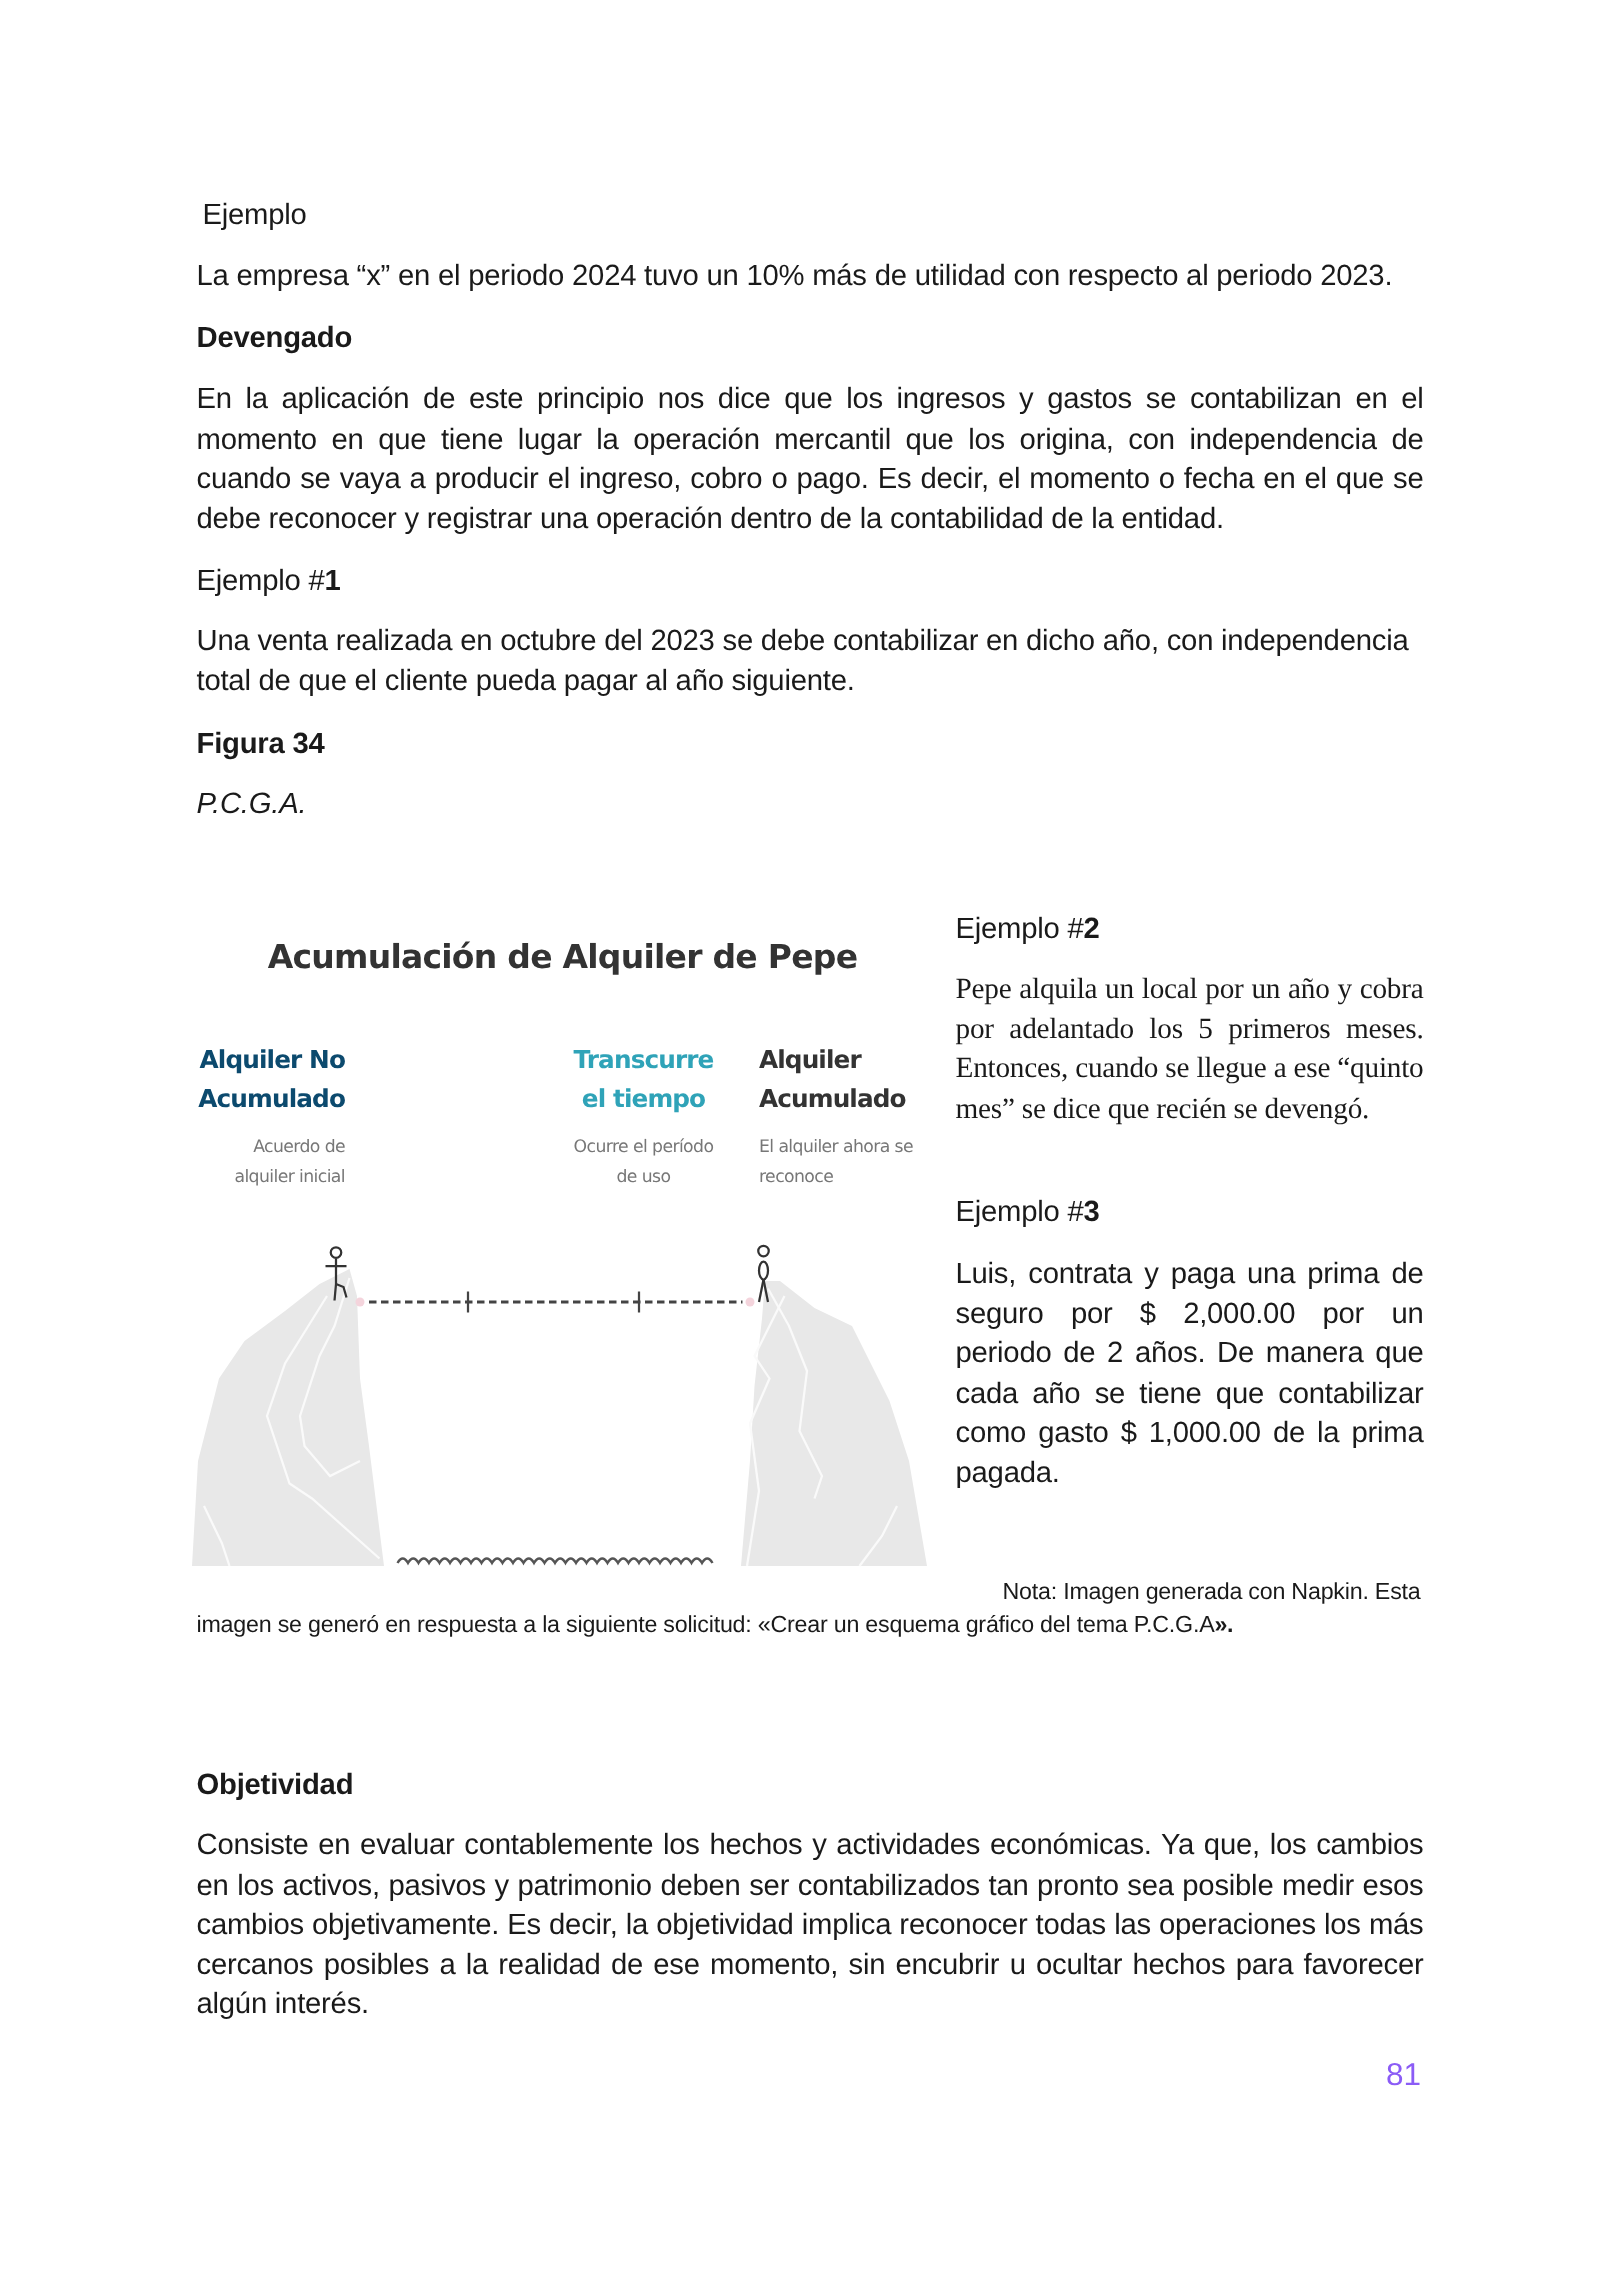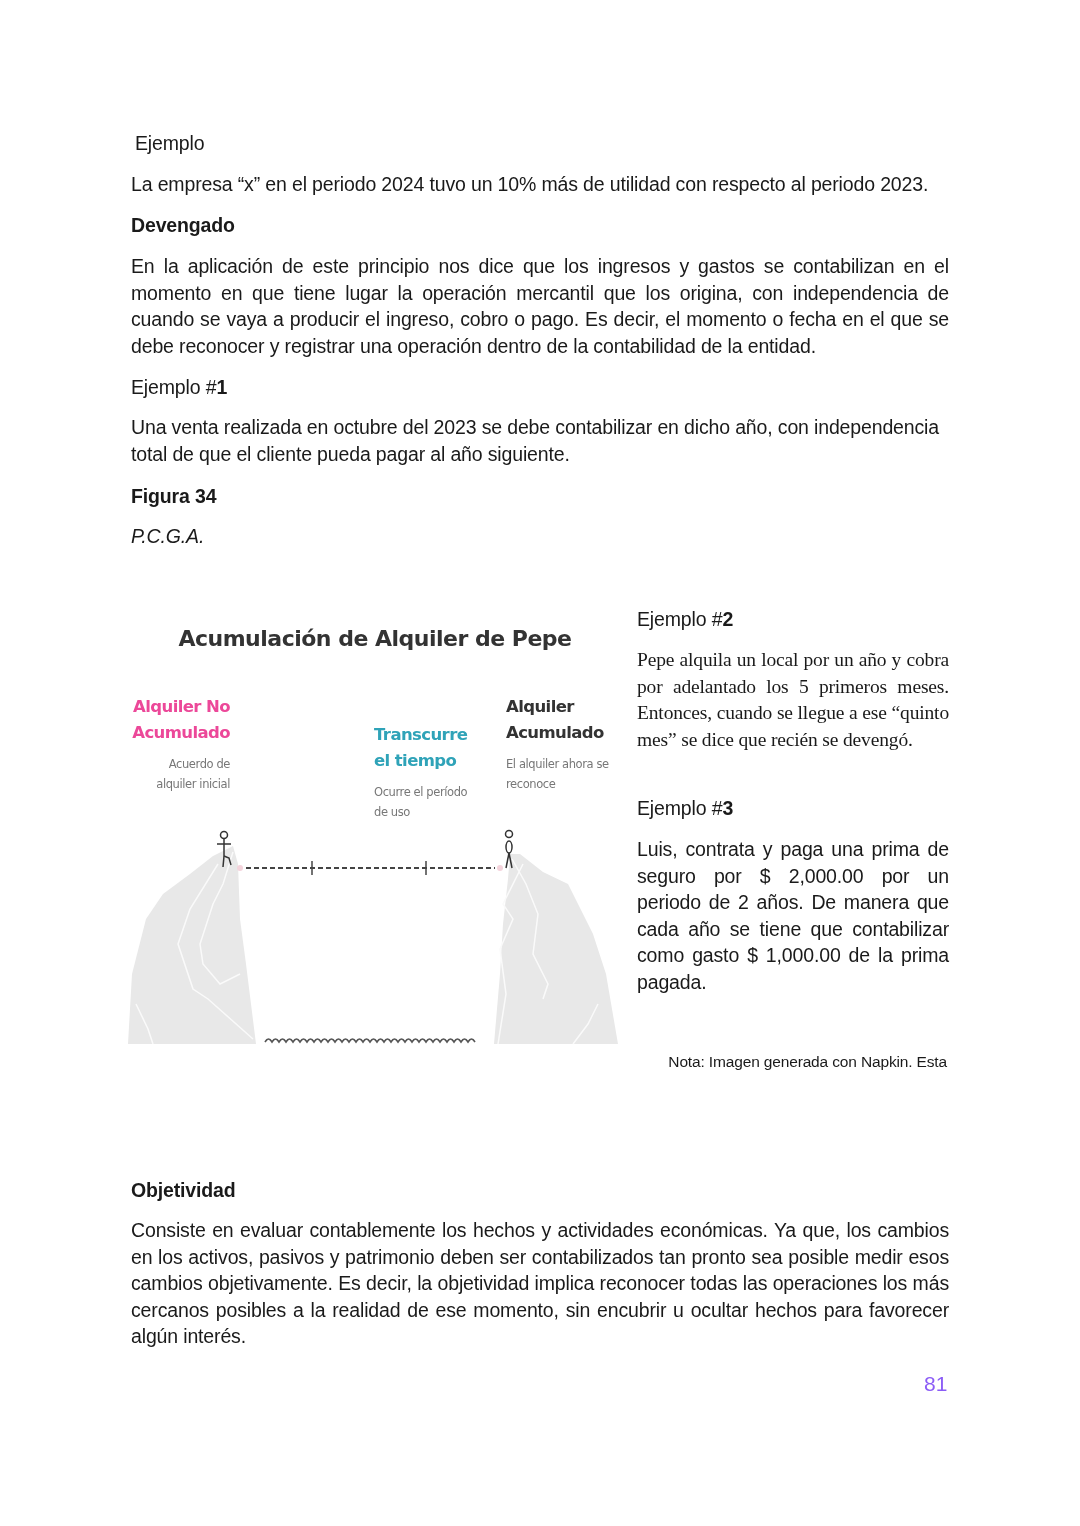--- a/index.html
+++ b/index.html
@@ -34,21 +34,21 @@
     .stage-title {
       font-family: "DejaVu Sans", sans-serif; font-weight: bold; font-size: 16.5px;
       line-height: 26px; letter-spacing: -0.6px;
     }
     .stage-desc {
       margin-top: 8px; font-family: "DejaVu Sans", sans-serif; font-size: 11.5px;
       line-height: 20px; color: #777; letter-spacing: -0.4px;
     }
     #stage-0 { left: 0; width: 102px; text-align: right; }
     #stage-1 { left: 132px; width: 104px; text-align: center; }
-    #stage-2 { left: 246px; width: 110px; text-align: left; margin-top: 28px; }
+    #stage-2 { left: 246px; width: 110px; text-align: center; }
     #stage-3 { left: 378px; width: 120px; text-align: left; }
     #fig-svg { position: absolute; left: 0; top: 220px; }
 
     
     #p-ejemplo2 { left: 637px; top: 606px; }
     #p-pepe { left: 637px; top: 647px; width: 312px; font-family: Liberation Serif, serif; }
     #p-ejemplo3 { left: 637px; top: 795px; }
     #p-luis { left: 637px; top: 836px; width: 312px; }
 
     #p-nota1 { left: 637px; top: 1051px; width: 310px; font-size: 15.5px; line-height: 21px; text-align: right; }
@@ -73,21 +73,21 @@
   <div class="txt" id="p-ejemplo1"><span>Ejemplo #</span><span class="bold">1</span></div>
   <div class="txt" id="p-venta">Una venta realizada en octubre del 2023 se debe contabilizar en dicho año, con independencia total de que el cliente pueda pagar al año siguiente.</div>
 
   <div class="txt bold" id="p-figura">Figura 34</div>
   <div class="txt ital" id="p-pcga">P.C.G.A.</div>
 
   <div id="figure">
     <div id="fig-title">Acumulación de Alquiler de Pepe</div>
 
     <div class="stage" id="stage-0">
-      <div class="stage-title" style="color:#ec4899;">Alquiler No Acumulado</div>
+      <div class="stage-title" style="color:#0c4a6e;">Alquiler No Acumulado</div>
       <div class="stage-desc">Acuerdo de alquiler inicial</div>
     </div>
     <div class="stage" id="stage-2">
       <div class="stage-title" style="color:#2fa3b8;">Transcurre el tiempo</div>
       <div class="stage-desc">Ocurre el período de uso</div>
     </div>
     <div class="stage" id="stage-3">
       <div class="stage-title" style="color:#333;">Alquiler Acumulado</div>
       <div class="stage-desc">El alquiler ahora se reconoce</div>
     </div>
@@ -135,18 +135,19 @@
     </svg>
   </div>
 
   <div class="txt" id="p-ejemplo2"><span>Ejemplo #</span><span class="bold">2</span></div>
   <div class="txt just" id="p-pepe">Pepe alquila un local por un año y cobra por adelantado los 5 primeros meses. Entonces, cuando se llegue a ese “quinto mes” se dice que recién se devengó.</div>
 
   <div class="txt" id="p-ejemplo3"><span>Ejemplo #</span><span class="bold">3</span></div>
   <div class="txt just" id="p-luis">Luis, contrata y paga una prima de seguro por $ 2,000.00 por un periodo de 2 años. De manera que cada año se tiene que contabilizar como gasto $ 1,000.00 de la prima pagada.</div>
 
   <div class="txt" id="p-nota1">Nota: Imagen generada con Napkin. Esta</div>
+  <div class="txt" id="p-nota2"><span>imagen se generó en respuesta a la siguiente solicitud: «Crear un esquema gráfico del tema P.C.G.A</span><span class="bold">».</span></div>
 
   <div class="txt bold" id="h-objetividad">Objetividad</div>
   <div class="txt just" id="p-objetividad">Consiste en evaluar contablemente los hechos y actividades económicas. Ya que, los cambios en los activos, pasivos y patrimonio deben ser contabilizados tan pronto sea posible medir esos cambios objetivamente. Es decir, la objetividad implica reconocer todas las operaciones los más cercanos posibles a la realidad de ese momento, sin encubrir u ocultar hechos para favorecer algún interés.</div>
 
   <div id="page-number">81</div>
 </div>
 
 </body></html>

